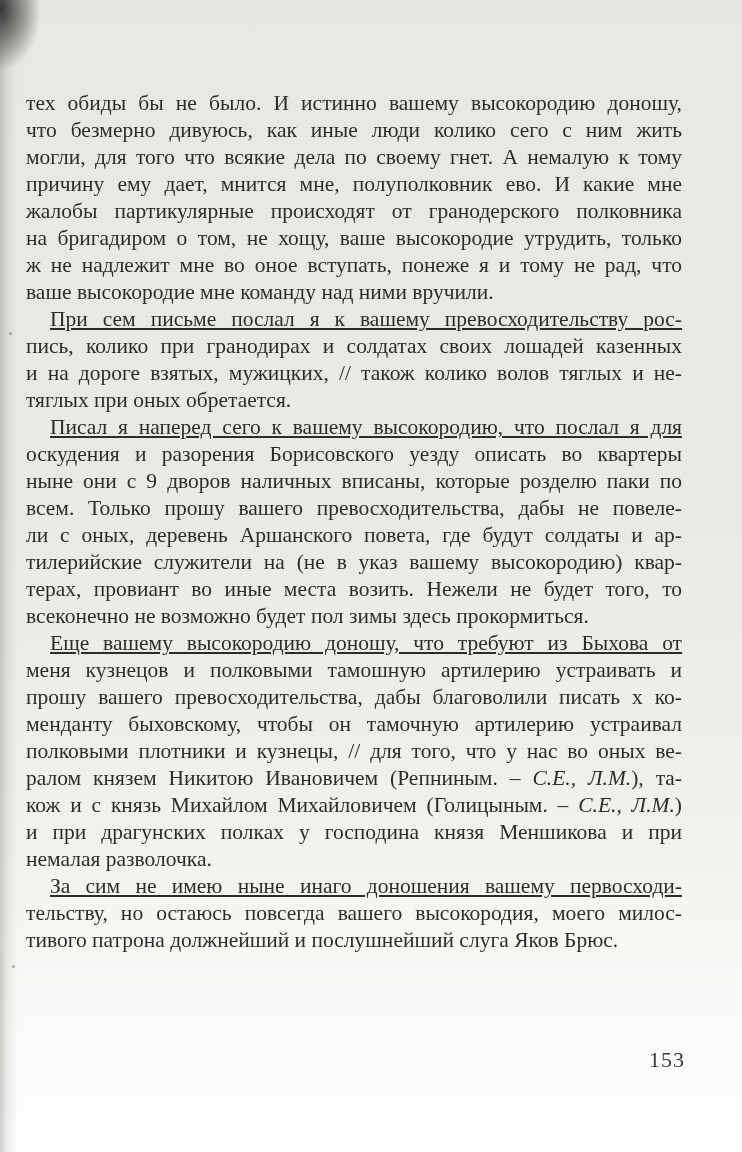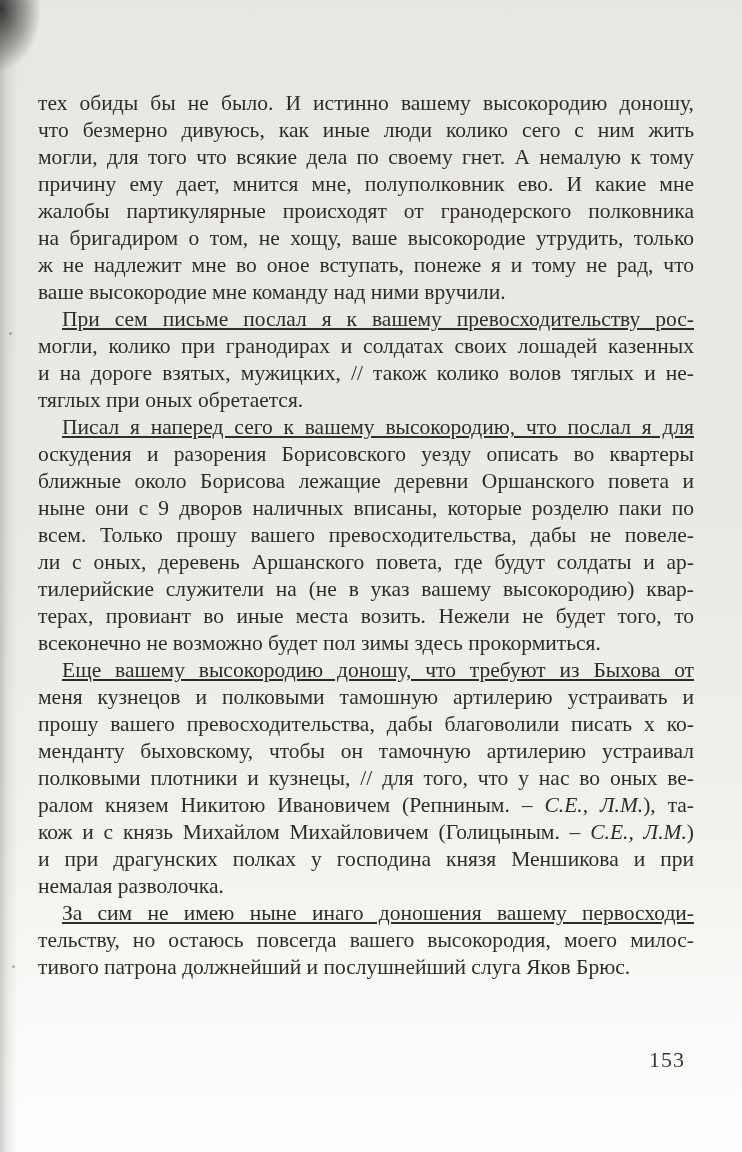--- a/index.html
+++ b/index.html
@@ -44,21 +44,21 @@
   .speck {
     position: absolute;
     width: 3px; height: 3px;
     border-radius: 50%;
     background: rgba(90,88,84,0.45);
   }
   .speck.s1 { left: 9px;  top: 332px; }
   .speck.s2 { left: 12px; top: 965px; }
   .text-block {
     position: absolute;
-    left: 38px;
+    left: 26px;
     top: 90px;
     width: 656px;
   }
   .paragraph { margin: 0; }
   .line {
     height: 27px;
     line-height: 27px;
     font-size: 21.5px;
     text-align: justify;
     text-align-last: justify;
@@ -88,28 +88,27 @@
         <div class="line"><span>что безмерно дивуюсь, как иные люди колико сего с ним жить</span></div>
         <div class="line"><span>могли, для того что всякие дела по своему гнет. А немалую к тому</span></div>
         <div class="line"><span>причину ему дает, мнится мне, полуполковник ево. И какие мне</span></div>
         <div class="line"><span>жалобы партикулярные происходят от гранодерского полковника</span></div>
         <div class="line"><span>на бригадиром о том, не хощу, ваше высокородие утрудить, только</span></div>
         <div class="line"><span>ж не надлежит мне во оное вступать, понеже я и тому не рад, что</span></div>
         <div class="line last"><span>ваше высокородие мне команду над ними вручили.</span></div>
       </div>
       <div class="paragraph">
         <div class="line indent"><span>При сем письме послал я к вашему превосходительству рос-</span></div>
-        <div class="line"><span>могли, колико при гранодирах и солдатах своих лошадей казенных</span></div>
+        <div class="line"><span>пись, колико при гранодирах и солдатах своих лошадей казенных</span></div>
         <div class="line"><span>и на дороге взятых, мужицких, // також колико волов тяглых и не-</span></div>
         <div class="line last"><span>тяглых при оных обретается.</span></div>
       </div>
       <div class="paragraph">
         <div class="line indent"><span>Писал я наперед сего к вашему высокородию, что послал я для</span></div>
         <div class="line"><span>оскудения и разорения Борисовского уезду описать во квартеры</span></div>
-        <div class="line"><span>ближные около Борисова лежащие деревни Оршанского повета и</span></div>
         <div class="line"><span>ныне они с 9 дворов наличных вписаны, которые розделю паки по</span></div>
         <div class="line"><span>всем. Только прошу вашего превосходительства, дабы не повеле-</span></div>
         <div class="line"><span>ли с оных, деревень Аршанского повета, где будут солдаты и ар-</span></div>
         <div class="line"><span>тилерийские служители на (не в указ вашему высокородию) квар-</span></div>
         <div class="line"><span>терах, провиант во иные места возить. Нежели не будет того, то</span></div>
         <div class="line last"><span>всеконечно не возможно будет пол зимы здесь прокормиться.</span></div>
       </div>
       <div class="paragraph">
         <div class="line indent"><span>Еще вашему высокородию доношу, что требуют из Быхова от</span></div>
         <div class="line"><span>меня кузнецов и полковыми тамошную артилерию устраивать и</span></div>

